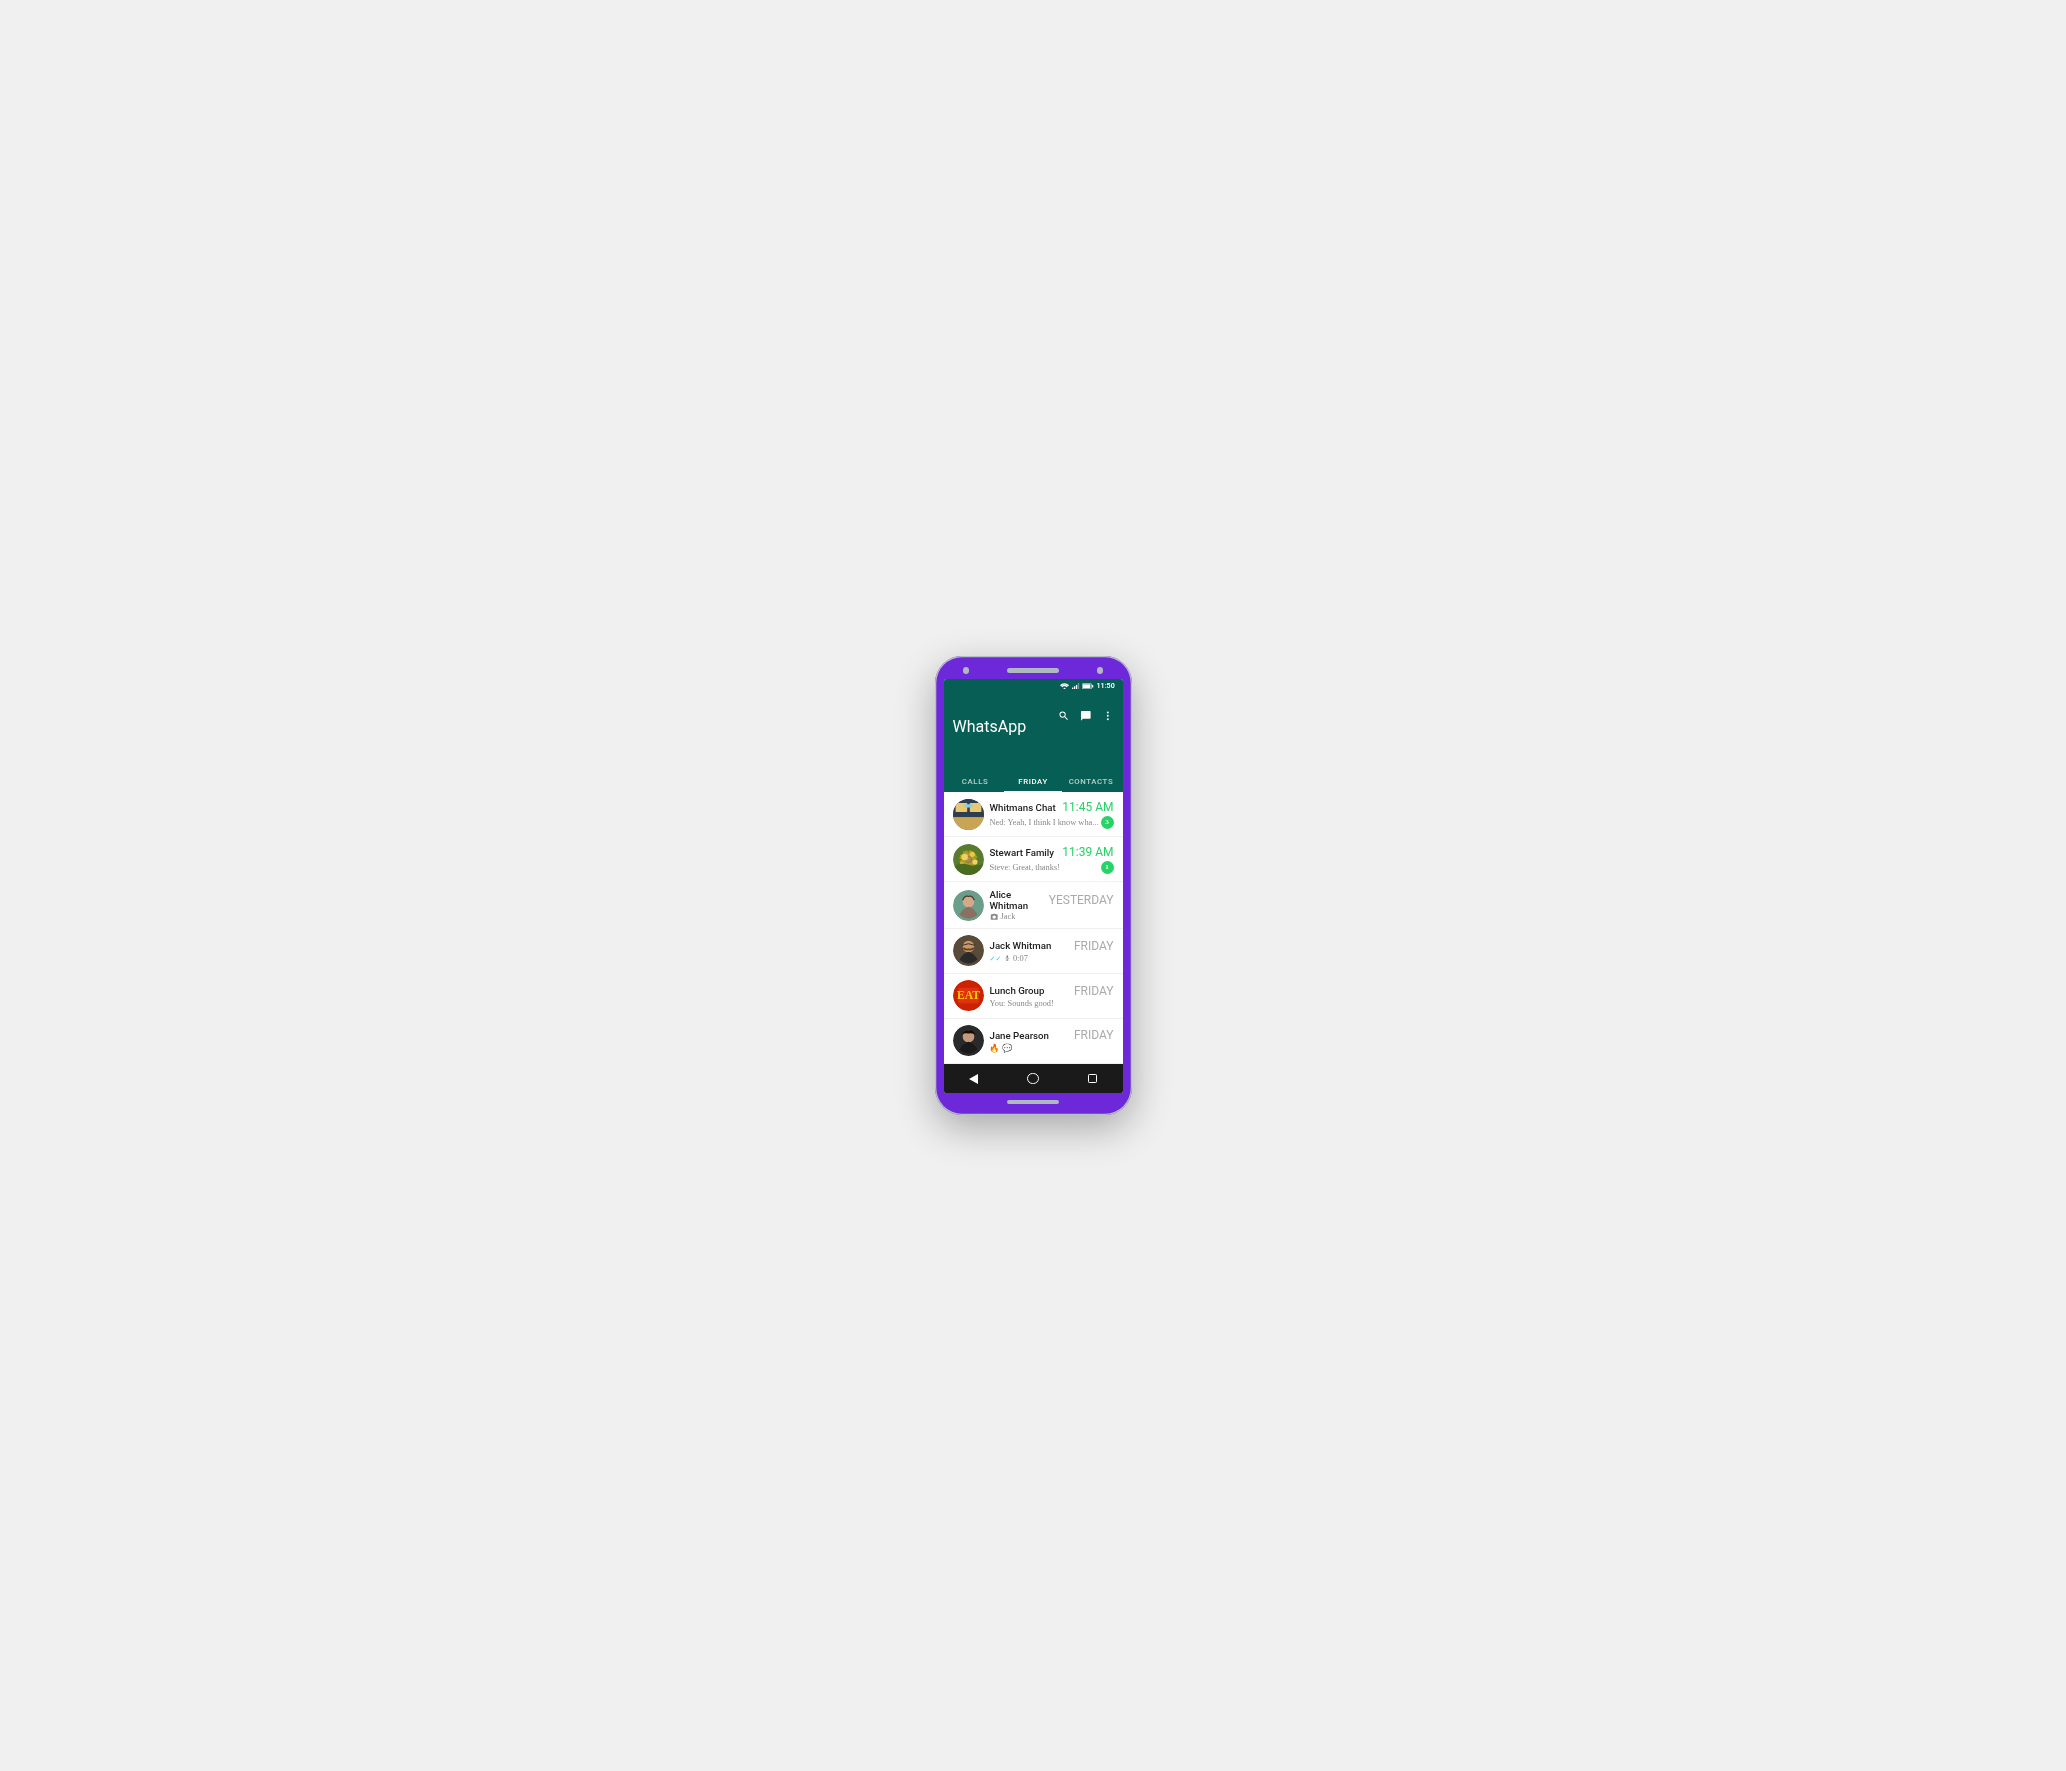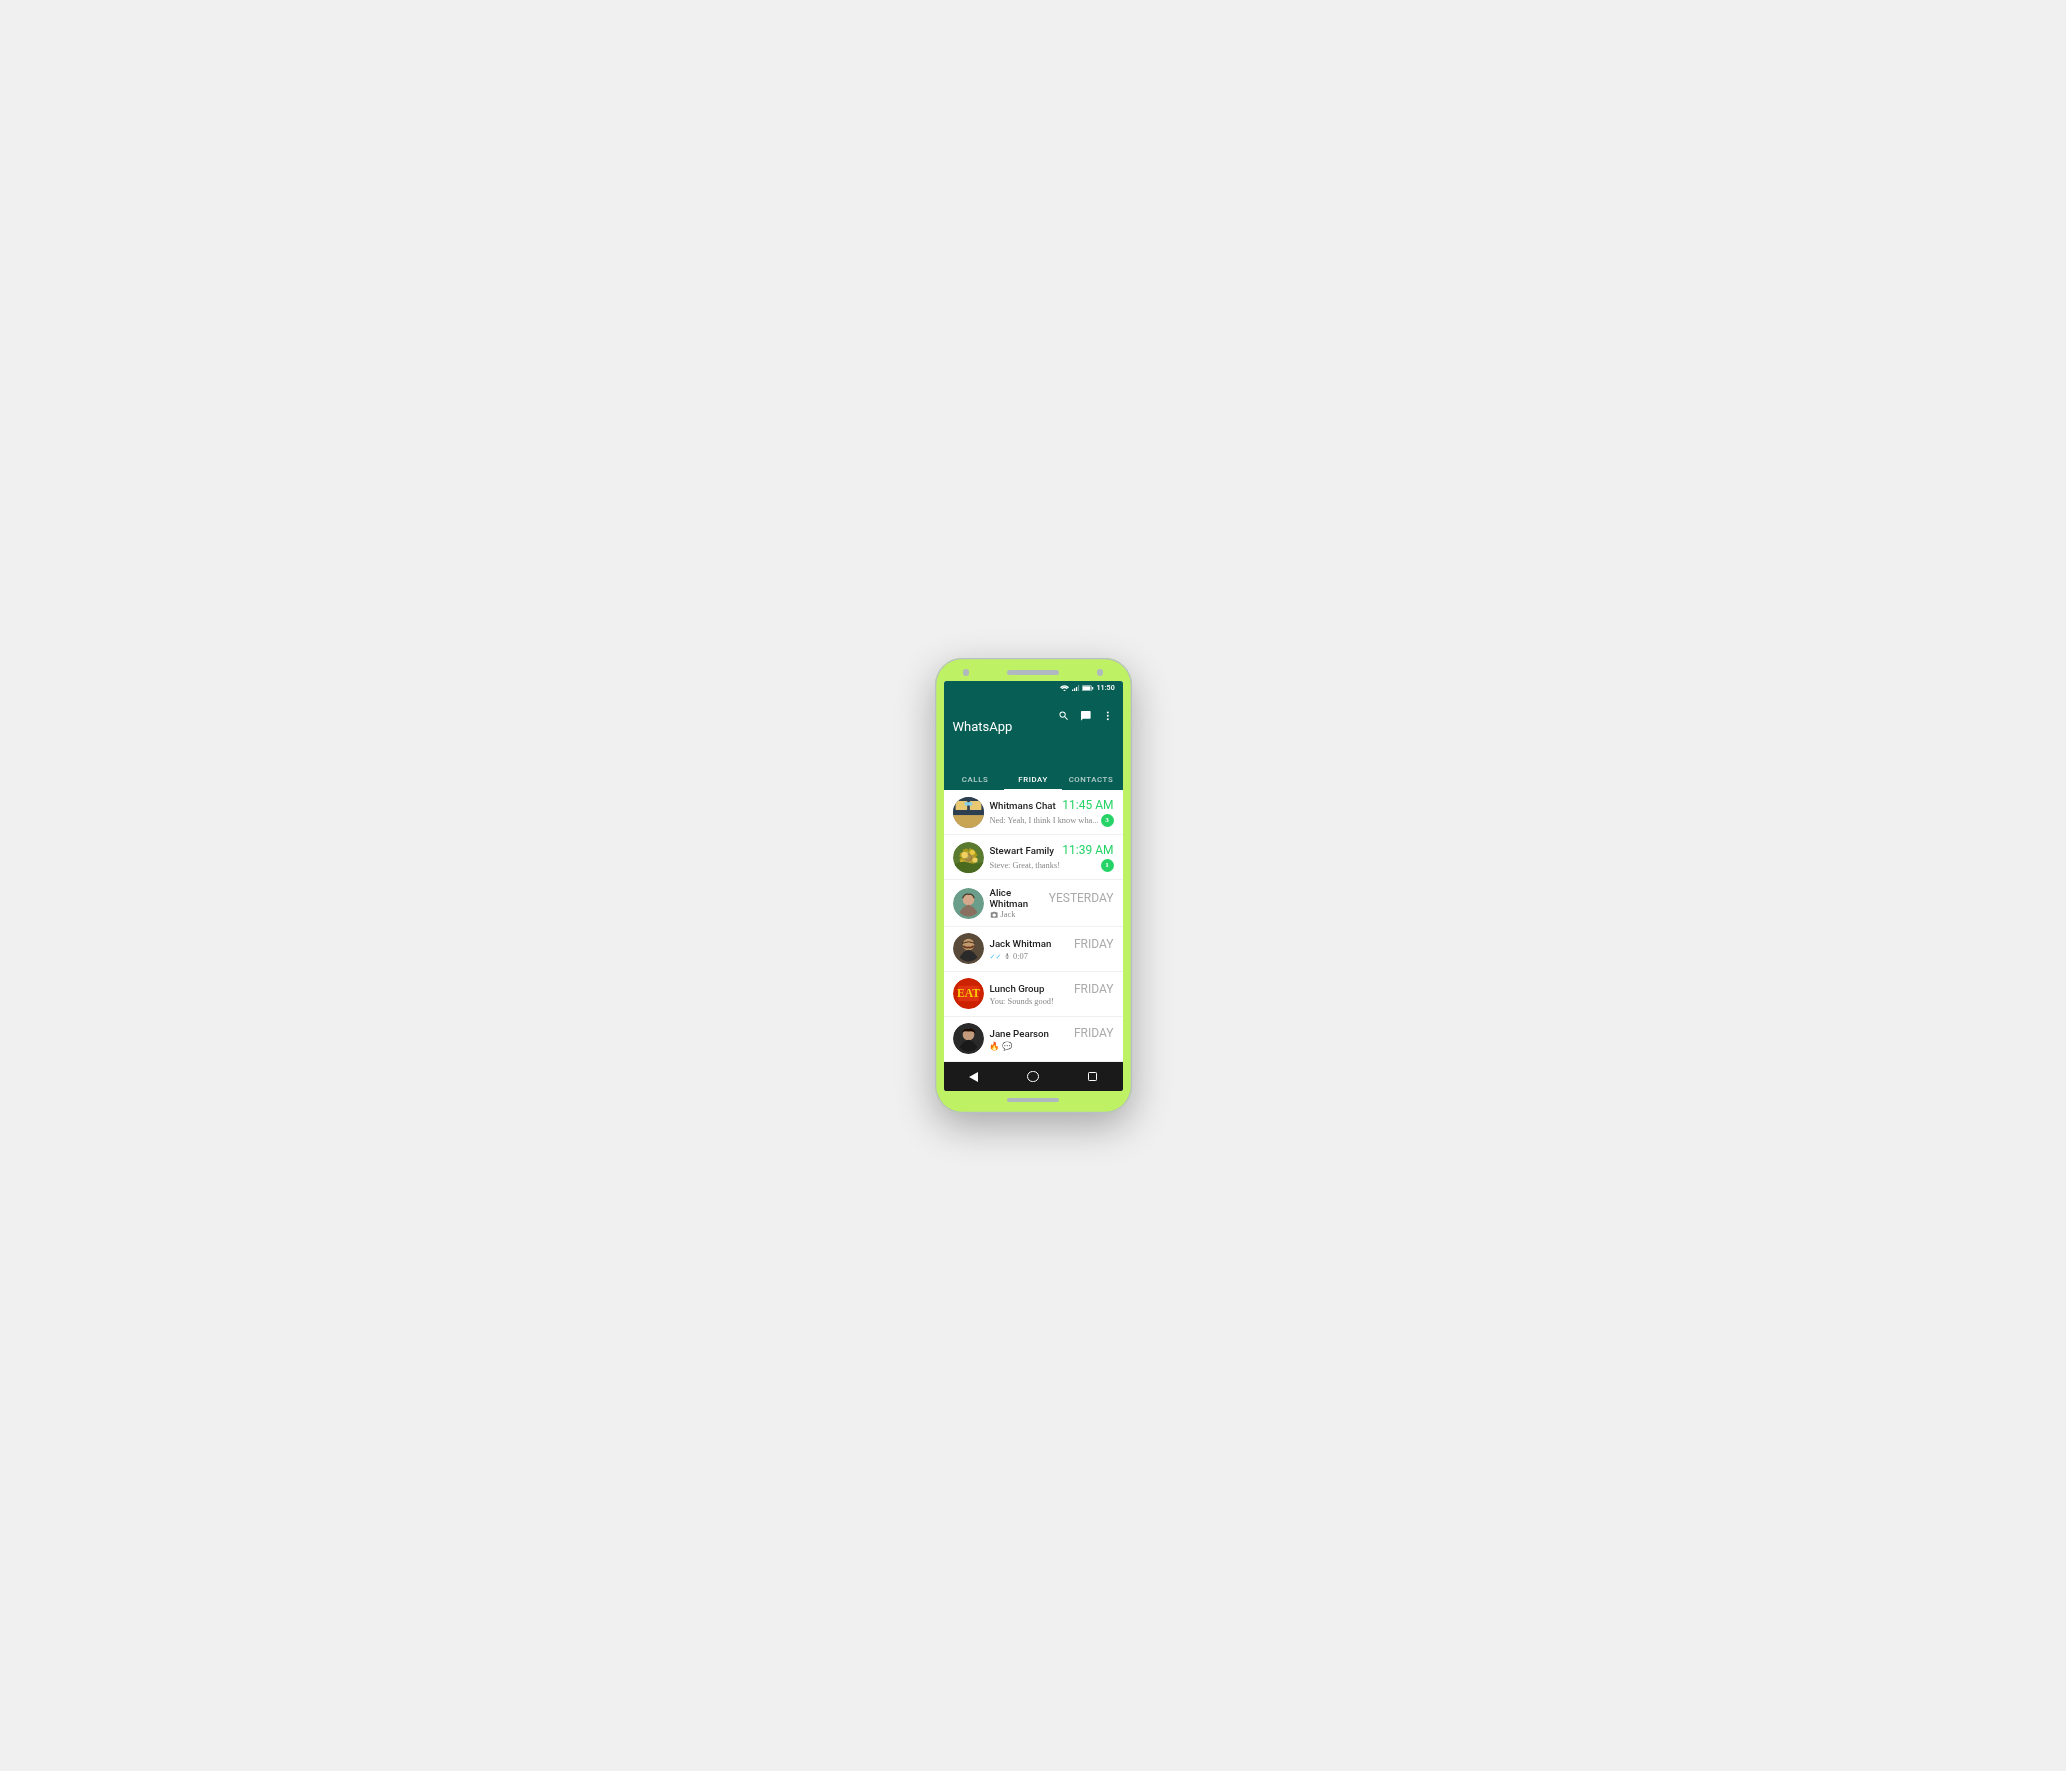--- a/index.html
+++ b/index.html
@@ -6,21 +6,21 @@
     body {
       background: #f0f0f0;
       display: flex;
       justify-content: center;
       align-items: center;
       min-height: 100vh;
       font-family: 'Roboto', Arial, sans-serif;
     }
     .phone-outer {
       width: 197px;
-      background: #bef264;
+      background: #6d28d9;
       border-radius: 27px;
       padding: 11.6px 9px;
       box-shadow: 0 13px 39px rgba(0,0,0,0.3), inset 0 0 0 1.3px #b8bfc6;
       position: relative;
     }
     .phone-top-bar {
       display: flex;
       justify-content: space-between;
       align-items: center;
       padding: 0 19.4px;
@@ -64,21 +64,21 @@
     }
     .app-header {
       background: #075e54;
       padding: 6.5px 9px 5.2px;
       display: flex;
       justify-content: space-between;
       align-items: center;
     }
     .app-title {
       color: white;
-      font-size: 13px;
+      font-size: 16px;
       font-weight: 400;
       margin-top: 17px;
     }
     .header-icons {
       display: flex;
       gap: 10.4px;
       align-items: center;
     }
     .header-icon {
       color: white;

